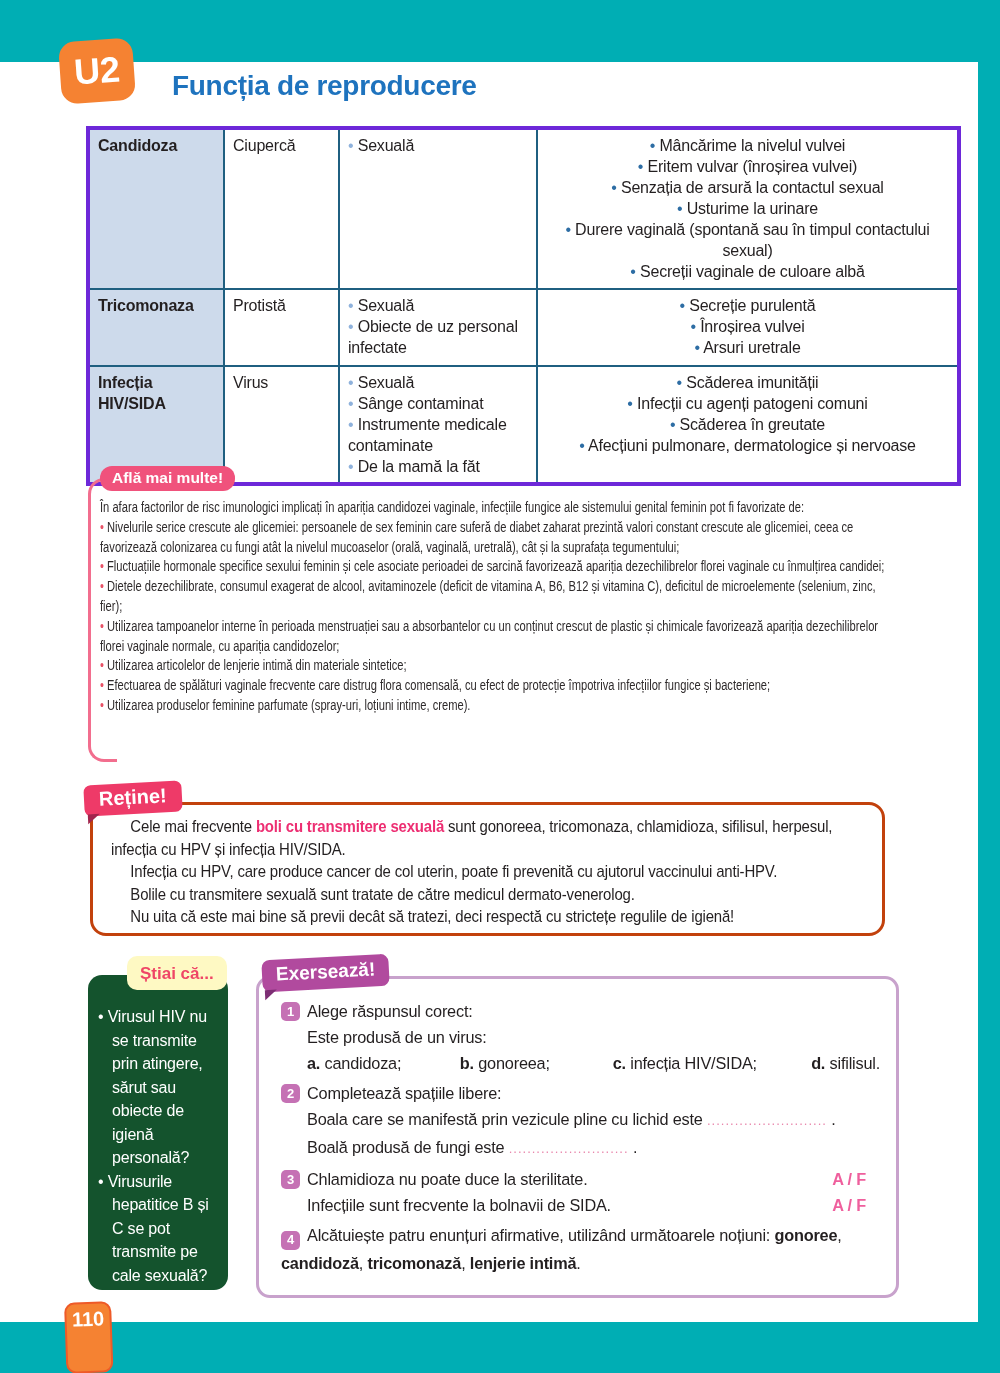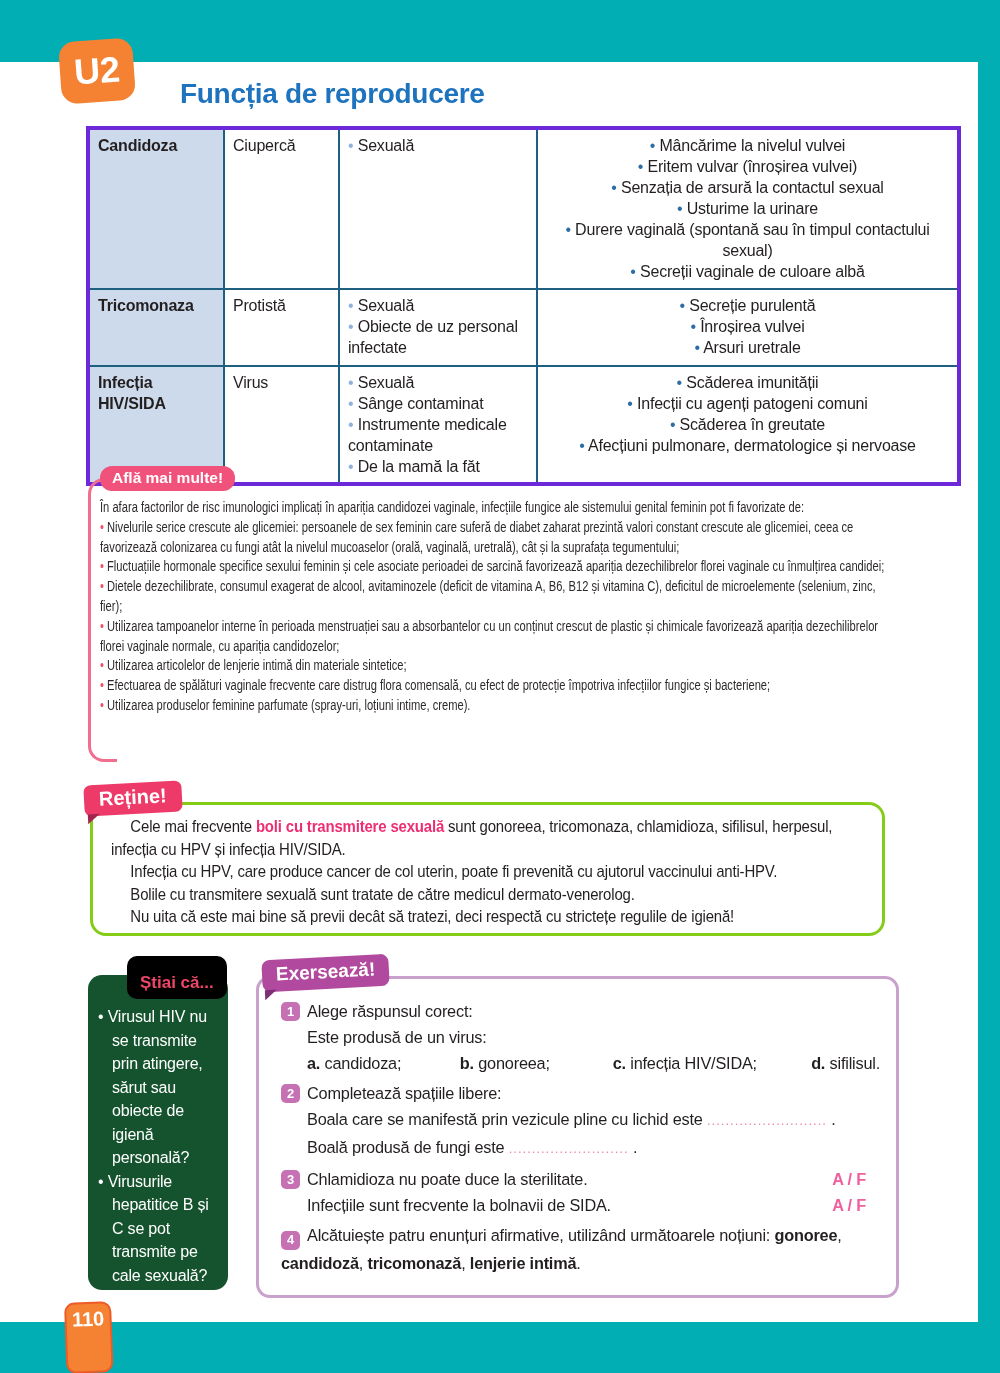--- a/index.html
+++ b/index.html
@@ -8,21 +8,21 @@
 
   
   .top-bar{position:absolute;left:0;top:0;width:1000px;height:62px;background:#00AEB4;}
   .right-bar{position:absolute;right:0;top:0;width:22px;height:1373px;background:#00AEB4;}
   .bottom-bar{position:absolute;left:0;top:1322px;width:1000px;height:51px;background:#00AEB4;z-index:1;}
 
   
   .unit-badge{position:absolute;left:60px;top:40px;width:74px;height:62px;background:#F58232;
     border-radius:16px;color:#fff;font-weight:bold;font-size:36px;display:flex;align-items:center;
     justify-content:center;transform:rotate(-4deg);z-index:2;}
-  .page-title{position:absolute;left:172px;top:70px;margin:8px;font-size:28px;font-weight:bold;
+  .page-title{position:absolute;left:172px;top:70px;margin:0;font-size:28px;font-weight:bold;
     color:#1E73BE;letter-spacing:-0.3px;}
 
   
   table.disease{position:absolute;left:86px;top:126px;width:797px;border-collapse:collapse;
     table-layout:fixed;border:4px solid #6d28d9;}
   table.disease td{border:2px solid #1F5F80;vertical-align:top;padding:5px 8px;font-size:16px;
     line-height:21px;letter-spacing:-0.2px;}
   td.c1{width:117px;background:#CDDAEB;font-weight:bold;font-size:16.5px;}
   td.c2{width:97px;}
   td.c3{width:180px;}
@@ -42,30 +42,30 @@
   .lm-text{position:absolute;left:100px;top:497px;width:1092px;transform:scaleX(0.72);
     transform-origin:0 0;font-size:15.5px;line-height:19.8px;color:#2E2A2B;letter-spacing:0;}
   .lm-text p{margin:0;}
   .lm-text p.bullet::before{content:"• ";color:#E85266;}
 
   
   .rem-badge{position:absolute;left:84px;top:783px;background:#EE3A68;color:#fff;font-weight:bold;
     font-size:20px;padding:3px 15px 5px;border-radius:7px;transform:rotate(-3deg);z-index:3;}
   .rem-badge::after{content:"";position:absolute;left:3px;bottom:-8px;width:0;height:0;
     border-top:10px solid #A1244D;border-right:12px solid transparent;z-index:-1;}
-  .rem-box{position:absolute;left:90px;top:802px;width:795px;height:134px;border:3px solid #84cc16;
+  .rem-box{position:absolute;left:90px;top:802px;width:795px;height:134px;border:3px solid #c2410c;
     border-radius:16px;background:#fff;z-index:2;box-sizing:border-box;padding:11px 18px 0 18px;}
   .rem-inner{width:862px;transform:scaleX(0.88);transform-origin:0 0;font-size:17px;
     line-height:22.5px;letter-spacing:-0.2px;}
   .rem-inner p{margin:0;text-indent:22px;}
   .std-highlight{font-weight:bold;color:#ED2E72;}
 
   
-  .dyk-badge{position:absolute;left:127px;top:956px;background:#000000;color:#EF4566;
-    font-weight:bold;font-size:17px;padding:17px 13px 6px;border-radius:10px;z-index:3;}
+  .dyk-badge{position:absolute;left:127px;top:956px;background:#fef9c3;color:#EF4566;
+    font-weight:bold;font-size:17px;padding:8px 13px 6px;border-radius:10px;z-index:3;}
   .dyk-box{position:absolute;left:88px;top:975px;width:140px;height:315px;background:#14532d;
     border-radius:14px;z-index:2;box-sizing:border-box;padding:30px 6px 0 10px;color:#fff;}
   .dyk-box ul{margin:0;padding:0;list-style:none;font-size:16px;line-height:23.5px;
     letter-spacing:-0.2px;}
   .dyk-box li{padding-left:14px;text-indent:-14px;}
   .dyk-box li::before{content:"• ";color:#fff;}
 
   
   .pr-badge{position:absolute;left:262px;top:957px;background:#B14A9E;color:#fff;font-weight:bold;
     font-size:19px;padding:4px 14px 6px;border-radius:8px;transform:rotate(-3deg);z-index:3;}

